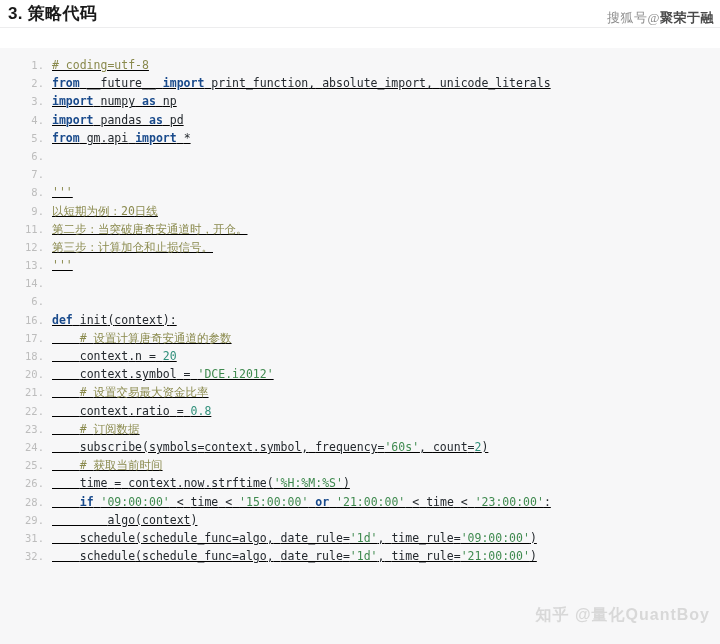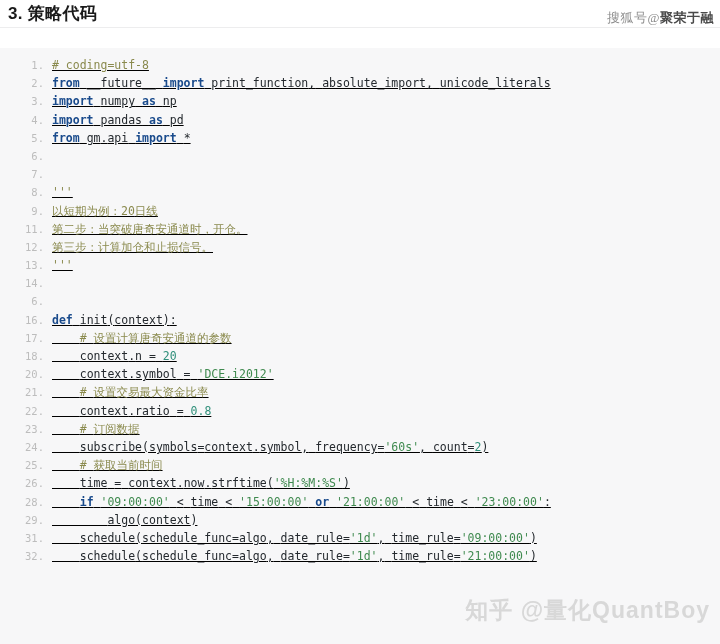--- a/index.html
+++ b/index.html
@@ -94,21 +94,21 @@
   .t-num  { color: #2f8f7a; }
   .t-fn   { color: #24292e; text-align: center; }
   .t-op   { color: #24292e; }
   .t-docs { color: #8a8a4d; }
 
   
   #footer-watermark {
     position: absolute;
     right: 10px;
     bottom: 18px;
-    font-size: 23px;
+    font-size: 16px;
     color: #d8d8d8;
     font-weight: bold;
     letter-spacing: 1px;
     white-space: nowrap;
     pointer-events: none;
     font-family: "Liberation Sans", sans-serif;
   }
 </style>
 <style>.cjk{font-family:"DejaVu Sans","Liberation Sans",sans-serif;font-size:11.5px;}</style></head>
 <body>

